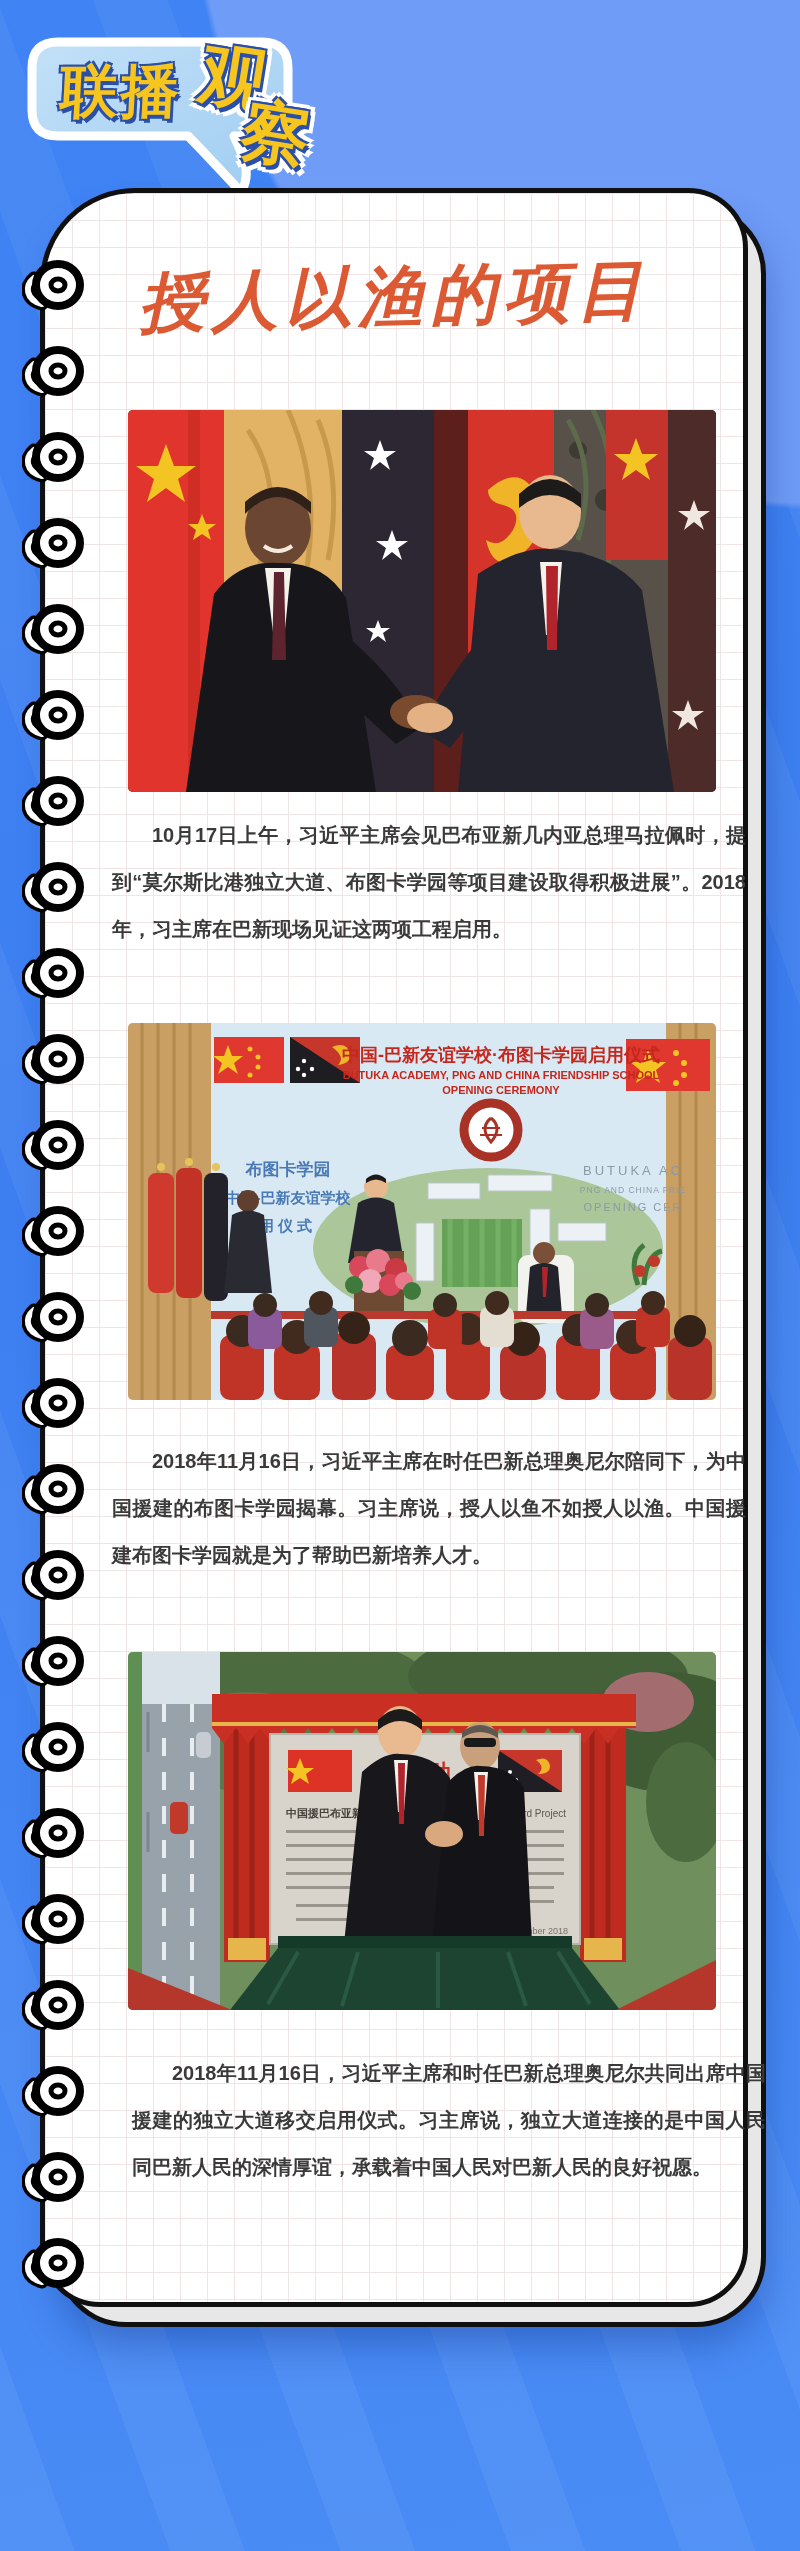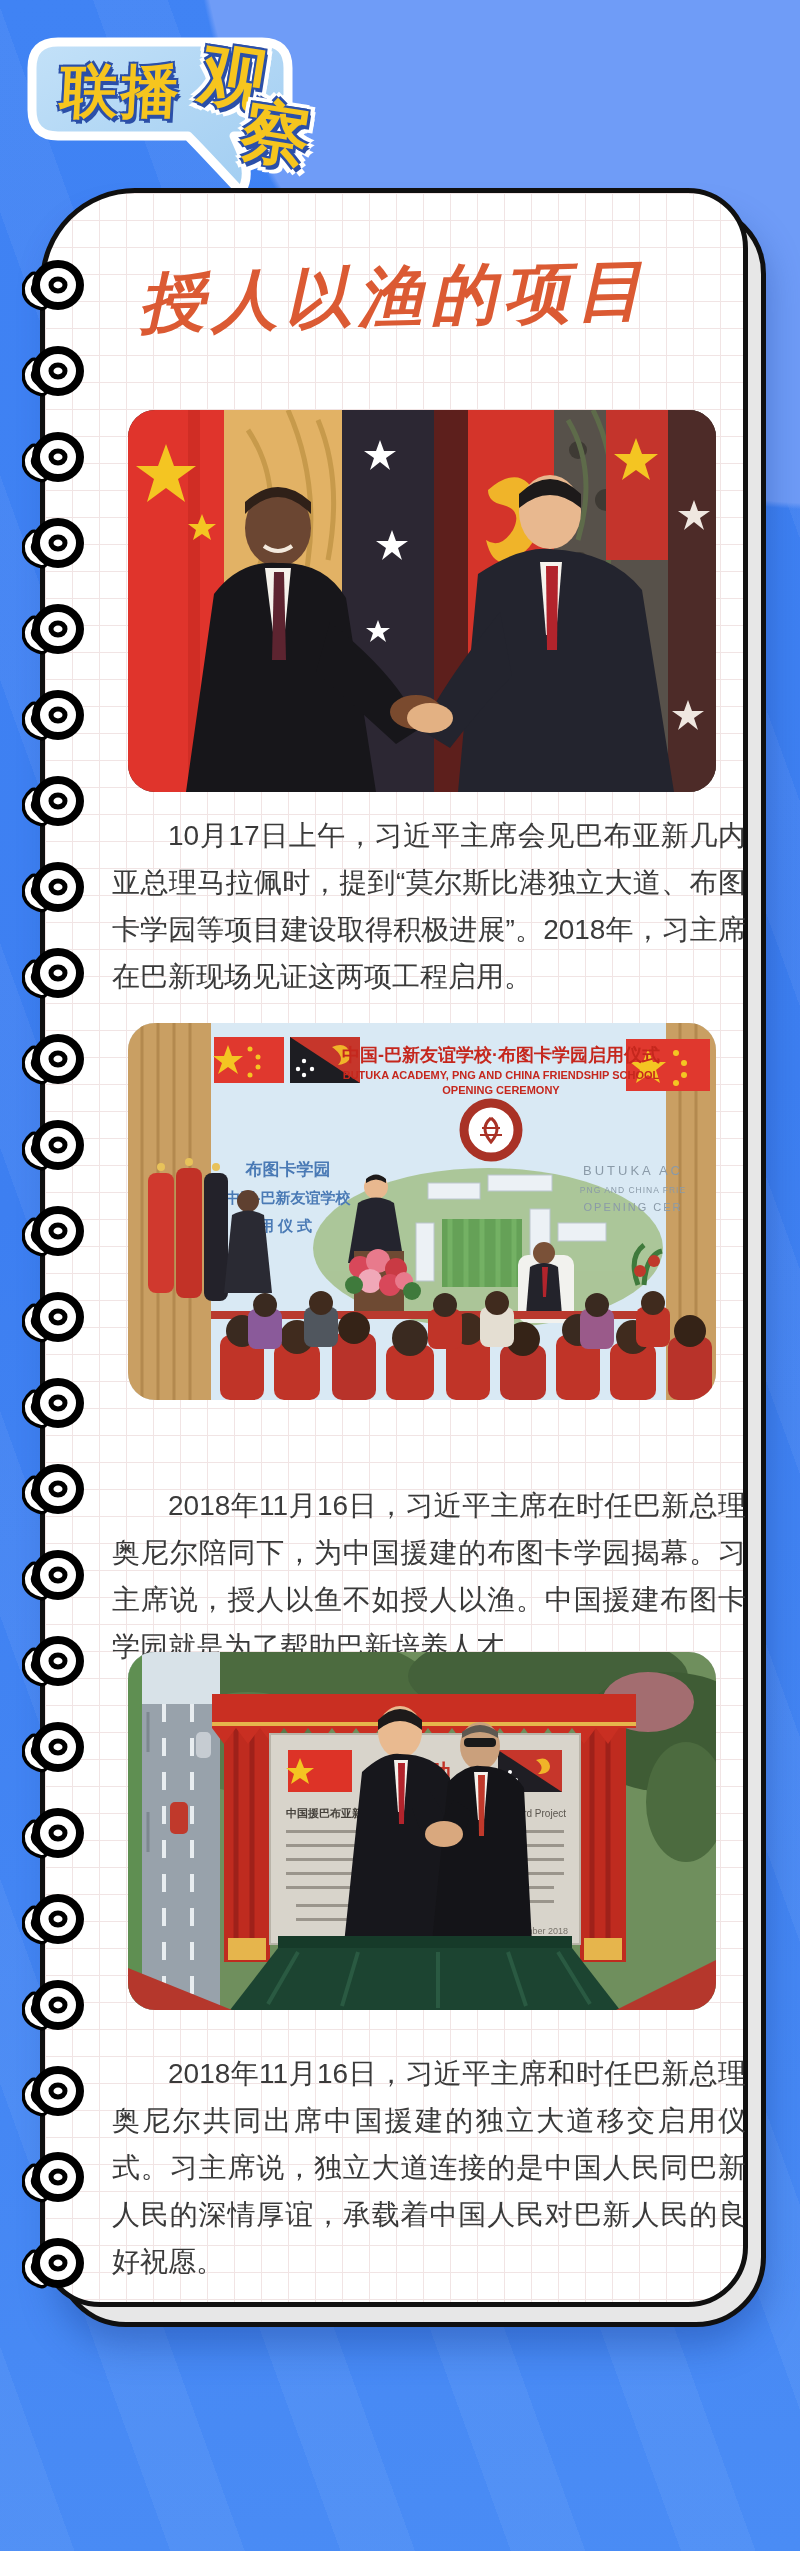--- a/index.html
+++ b/index.html
@@ -35,25 +35,25 @@
                      linear-gradient(90deg,#f1e4e4 1px, transparent 1px);
     background-size:27px 27px;
     border:5px solid #101010; border-radius:95px 60px 60px 60px; }
 
   .ring{ position:absolute; left:22px; width:64px; height:56px; }
 
   .title{ position:absolute; left:40px; top:252px; width:708px; text-align:center;
     font-family:"DejaVu Serif","Liberation Serif",serif; font-style:italic; font-weight:bold;
     font-size:66px; letter-spacing:7px; color:#db5a33; transform:rotate(-1.5deg); }
 
-  .para{ position:absolute; left:112px; width:634px; font-size:28px; line-height:47px;
-    color:#3a3a3a; text-indent:2em; text-align:justify; }
-  .p1{ top:812px; } .p2{ top:1438px;margin-top:44px; } .p3{ top:2050px; }
-
-  .photo{ position:absolute; left:128px; width:588px; border-radius:27px; overflow:hidden; background:#ddd; }
+  .para{ position:absolute; left:112px; width:634px; font-size:20px; line-height:47px;
+    color:#3a3a3a; text-indent:2em; text-align:justify;font-weight:bold; }
+  .p1{ top:812px; } .p2{ top:1438px; } .p3{ top:2050px;margin-left:20px; }
+
+  .photo{ position:absolute; left:128px; width:588px; border-radius:5px; overflow:hidden; background:#ddd; }
   .ph1{ top:410px; height:382px; } .ph2{ top:1023px; height:377px; } .ph3{ top:1652px; height:358px; }
   .photo svg{ display:block; }
 
   
   .footer-logo{ position:absolute; left:312px; top:2388px; width:196px; height:84px; }
 </style>
 </head>
 <body>
 
 <div class="stage">

